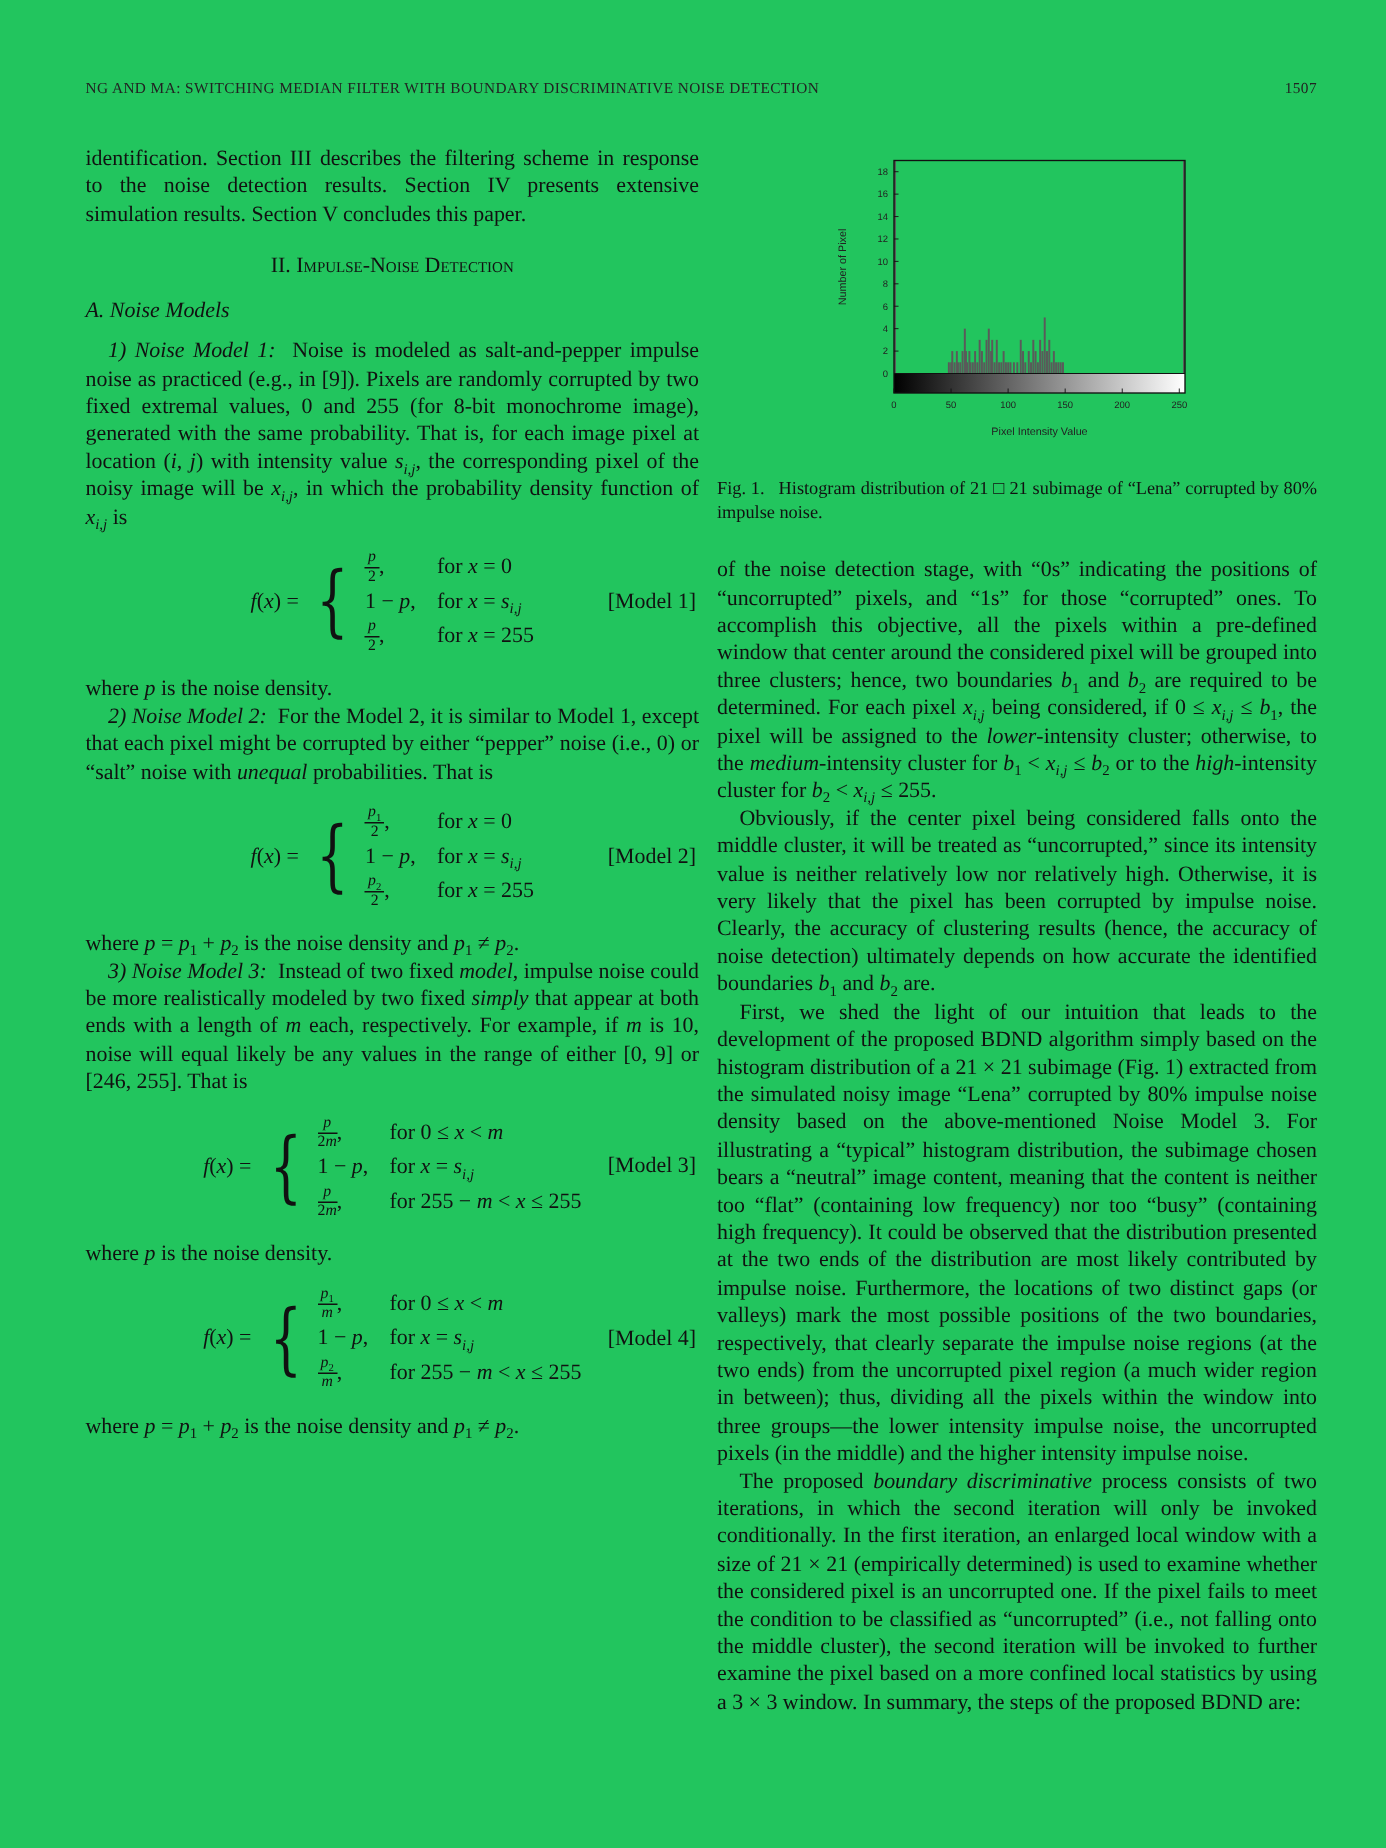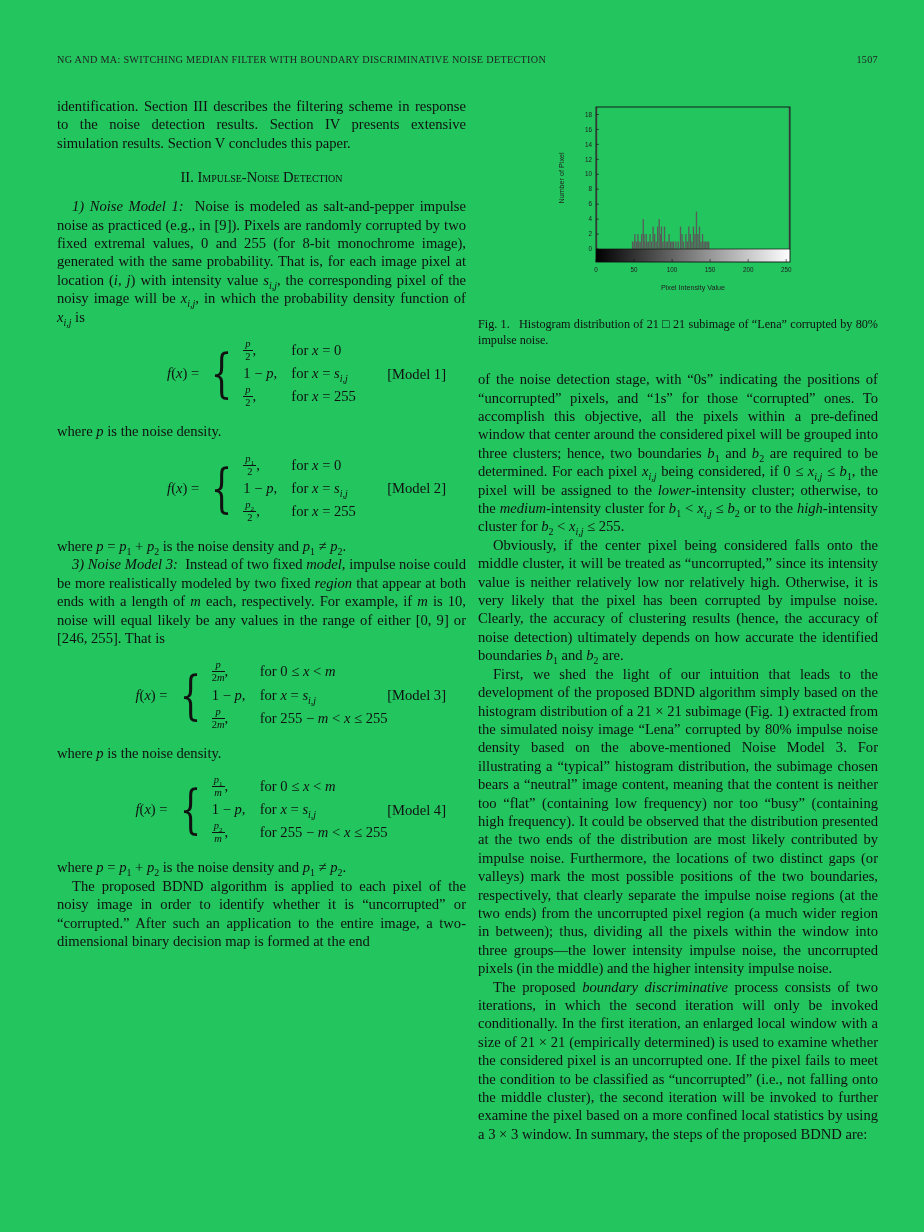--- a/index.html
+++ b/index.html
@@ -22,41 +22,42 @@
             margin-right:5px;transform:scaleX(.65);font-family:"DejaVu Serif",serif;}
   .eq-cases{border-collapse:collapse;}
   .eq-cases td{padding:1px 0;font-size:14.6px;line-height:17px;}
   .eq-val{min-width:48px;text-align:left;}
   .eq-cond{padding-left:24px;white-space:nowrap;}
   .frac{display:inline-block;text-align:center;font-size:10.5px;line-height:1.15;
         vertical-align:middle;}
   .frac .fn{display:block;border-bottom:1px solid #111;padding:0 2px;}
   .frac .fd{display:block;}
   .punct{vertical-align:middle;}
-  .eq-tag{position:absolute;right:20px;top:50%;transform:translateY(-50%);}
+  .eq-tag{position:absolute;right:2px;top:50%;transform:translateY(-50%);}
   sub{font-size:68%;line-height:0;}
   .figure{text-align:center;margin:2px 0 0 0;}
   .caption{font-size:12.2px;line-height:15.6px;text-align:justify;margin:16px 0 22px 0;}
   svg text{font-family:"Liberation Sans",sans-serif;fill:#222;}
 </style>
 </head>
 <body>
 
 <div class="page">
 
   <div class="header">
     <span>NG AND MA: SWITCHING MEDIAN FILTER WITH BOUNDARY DISCRIMINATIVE NOISE DETECTION</span>
     <span>1507</span>
   </div>
 
   <div class="col col-left">
     <p>identification. Section III describes the filtering scheme in response to the noise detection results. Section IV presents extensive simulation results. Section V concludes this paper.</p>
 
     <div class="section-heading">II. Impulse-Noise Detection</div>
 
+    <div class="subsection">A. Noise Models</div>
 
 
     <p class="indent"><i>1) Noise Model 1:</i>&nbsp; Noise is modeled as salt-and-pepper impulse noise as practiced (e.g., in [9]). Pixels are randomly corrupted by two fixed extremal values, 0 and 255 (for 8-bit monochrome image), generated with the same probability. That is, for each image pixel at location (<i>i, j</i>) with intensity value <i>s</i><sub><i>i,j</i></sub>, the corresponding pixel of the noisy image will be <i>x</i><sub><i>i,j</i></sub>, in which the probability density function of <i>x</i><sub><i>i,j</i></sub> is</p>
 
     <div class="eq">
       <span class="eq-lhs"><i>f</i>(<i>x</i>) =</span>
       <span class="eq-brace">{</span>
       <table class="eq-cases">
         <tbody>
             <tr>
@@ -71,20 +72,21 @@
               <td class="eq-val"><span class="frac"><span class="fn"><i>p</i></span><span class="fd">2</span></span><span class="punct">,</span></td>
             <td class="eq-cond">for <i>x</i> = 255</td>
             </tr>
       </tbody>
         </table>
       <span class="eq-tag">[Model 1]</span>
     </div>
 
     <p>where <i>p</i> is the noise density.</p>
 
+    <p class="indent"><i>2) Noise Model 2:</i>&nbsp; For the Model 2, it is similar to Model 1, except that each pixel might be corrupted by either “pepper” noise (i.e., 0) or “salt” noise with <i>unequal</i> probabilities. That is</p>
 
     <div class="eq">
       <span class="eq-lhs"><i>f</i>(<i>x</i>) =</span>
       <span class="eq-brace">{</span>
       <table class="eq-cases">
         <tbody>
             <tr>
               <td class="eq-val"><span class="frac"><span class="fn"><i>p</i><sub>1</sub></span><span class="fd">2</span></span><span class="punct">,</span></td>
             <td class="eq-cond">for <i>x</i> = 0</td>
             </tr>
@@ -96,21 +98,21 @@
               <td class="eq-val"><span class="frac"><span class="fn"><i>p</i><sub>2</sub></span><span class="fd">2</span></span><span class="punct">,</span></td>
             <td class="eq-cond">for <i>x</i> = 255</td>
             </tr>
       </tbody>
         </table>
       <span class="eq-tag">[Model 2]</span>
     </div>
 
     <p>where <i>p</i> = <i>p</i><sub>1</sub> + <i>p</i><sub>2</sub> is the noise density and <i>p</i><sub>1</sub> ≠ <i>p</i><sub>2</sub>.</p>
 
-    <p class="indent"><i>3) Noise Model 3:</i>&nbsp; Instead of two fixed <i>model</i>, impulse noise could be more realistically modeled by two fixed <i>region</i> that appear at both ends with a length of <i>m</i> each, respectively. For example, if <i>m</i> is 10, noise will equal likely be any values in the range of either [0, 9] or [246, 255]. That is</p>
+    <p class="indent"><i>3) Noise Model 3:</i>&nbsp; Instead of two fixed <i>model</i>, impulse noise could be more realistically modeled by two fixed <i>simply</i> that appear at both ends with a length of <i>m</i> each, respectively. For example, if <i>m</i> is 10, noise will equal likely be any values in the range of either [0, 9] or [246, 255]. That is</p>
 
     <div class="eq">
       <span class="eq-lhs"><i>f</i>(<i>x</i>) =</span>
       <span class="eq-brace">{</span>
       <table class="eq-cases">
         <tbody>
             <tr>
               <td class="eq-val"><span class="frac"><span class="fn"><i>p</i></span><span class="fd">2<i>m</i></span></span><span class="punct">,</span></td>
             <td class="eq-cond">for 0 ≤ <i>x</i> &lt; <i>m</i></td>
             </tr>
@@ -148,21 +150,20 @@
             <td class="eq-cond">for 255 − <i>m</i> &lt; <i>x</i> ≤ 255</td>
             </tr>
       </tbody>
         </table>
       <span class="eq-tag">[Model 4]</span>
     </div>
 
     <p>where <i>p</i> = <i>p</i><sub>1</sub> + <i>p</i><sub>2</sub> is the noise density and <i>p</i><sub>1</sub> ≠ <i>p</i><sub>2</sub>.</p>
 
 
-    <p class="indent">The proposed BDND algorithm is applied to each pixel of the noisy image in order to identify whether it is “uncorrupted” or “corrupted.” After such an application to the entire image, a two-dimensional binary decision map is formed at the end</p>
   </div>
 
   <div class="col col-right">
     <div class="figure">
       <svg width="252" height="198" viewBox="0 0 252 198">
           <defs>
             <linearGradient id="gstrip" x1="0" y1="0" x2="1" y2="0">
               <stop offset="0%" stop-color="#000000"></stop>
               <stop offset="100%" stop-color="#ffffff"></stop>
             </linearGradient>

